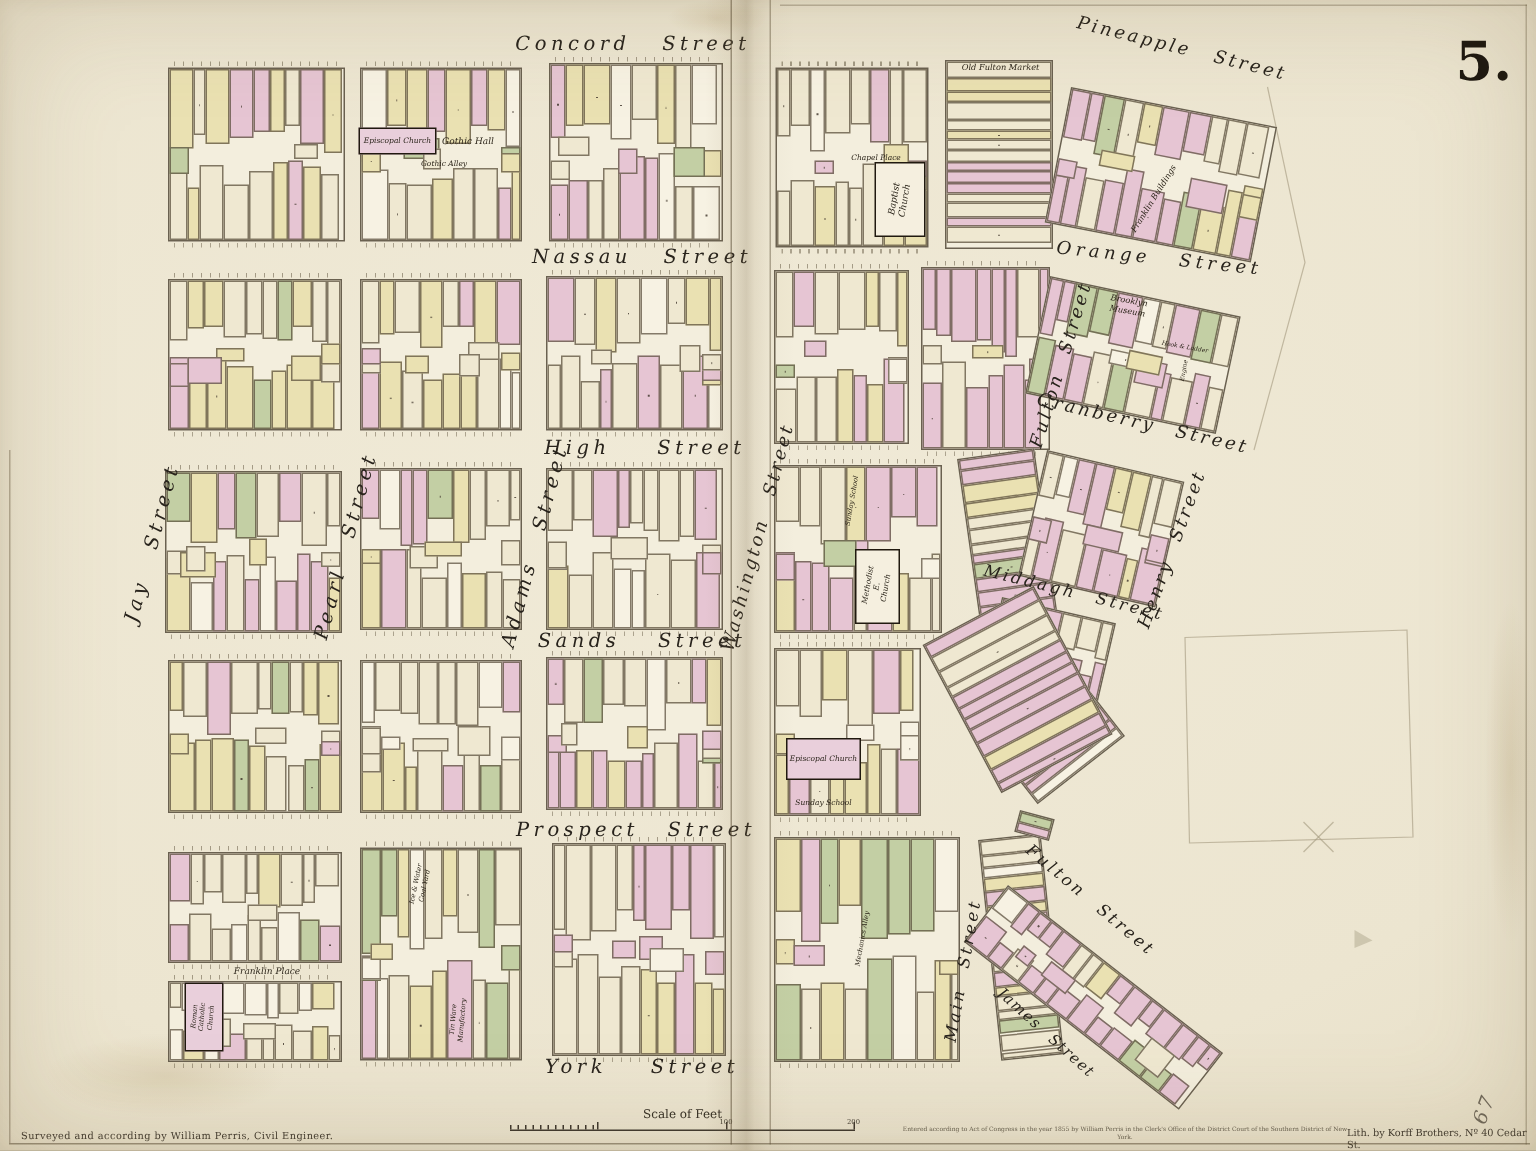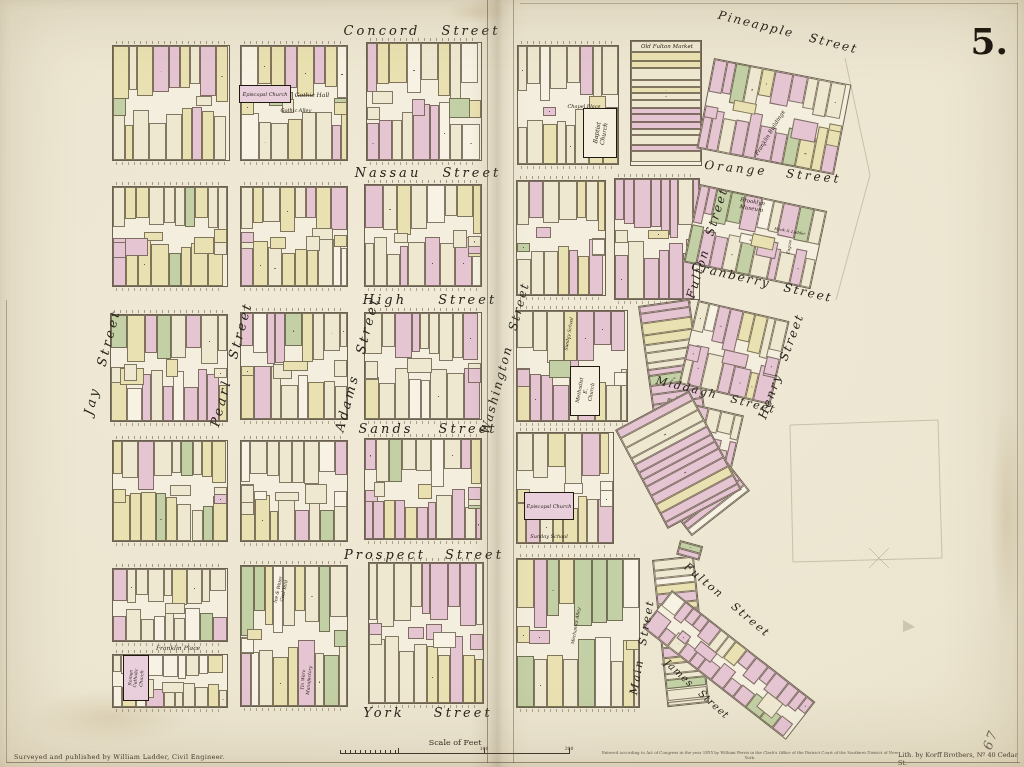--- a/index.html
+++ b/index.html
@@ -861,21 +861,21 @@
       <div class="sb-tick" style="left: 45px; top: 11.5px; height: 3.5px;"></div>
       <div class="sb-tick" style="left: 50px; top: 11.5px; height: 3.5px;"></div>
       <div class="sb-tick" style="left: 55px; top: 11.5px; height: 3.5px;"></div>
       <div class="sb-tick" style="left: 58px; top: 10px; height: 5px;"></div>
       <div class="sb-tick" style="left: 144px; top: 10px; height: 5px;"></div>
       <div class="sb-tick" style="left: 229px; top: 10px; height: 5px;"></div>
       <div class="sb-num" style="left: 144px;">100</div>
       <div class="sb-num" style="left: 229px;">200</div>
     </div>
 
-  <div id="credit-surveyor" class="credit">Surveyed and published by William Ladder, Civil Engineer.</div>
+  <div id="credit-surveyor" class="credit">Surveyed and according by William Perris, Civil Engineer.</div>
   <div id="credit-copyright" class="credit">Entered according to Act of Congress in the year 1855 by William Perris in the Clerk's Office of the District Court of the Southern District of New York.</div>
   <div id="credit-lith" class="credit">Lith. by Korff Brothers, Nº 40 Cedar St.</div>
   <div id="pencil-annotation">67</div>
 
   <div id="fold-shadow"></div>
   <div class="fold-line" style="left:487px;background:rgba(95,82,58,.55);"></div>
   <div class="fold-line" style="left:513px;background:rgba(95,82,58,.45);"></div>
   <div class="page-edge" style="left:6px;right:4px;top:762px;height:1.2px;"></div>
   <div class="page-edge" style="left:520px;right:6px;top:3px;height:1px;opacity:.6;"></div>
   <div class="page-edge" style="left:6px;top:300px;bottom:5px;width:1px;opacity:.7;"></div>

